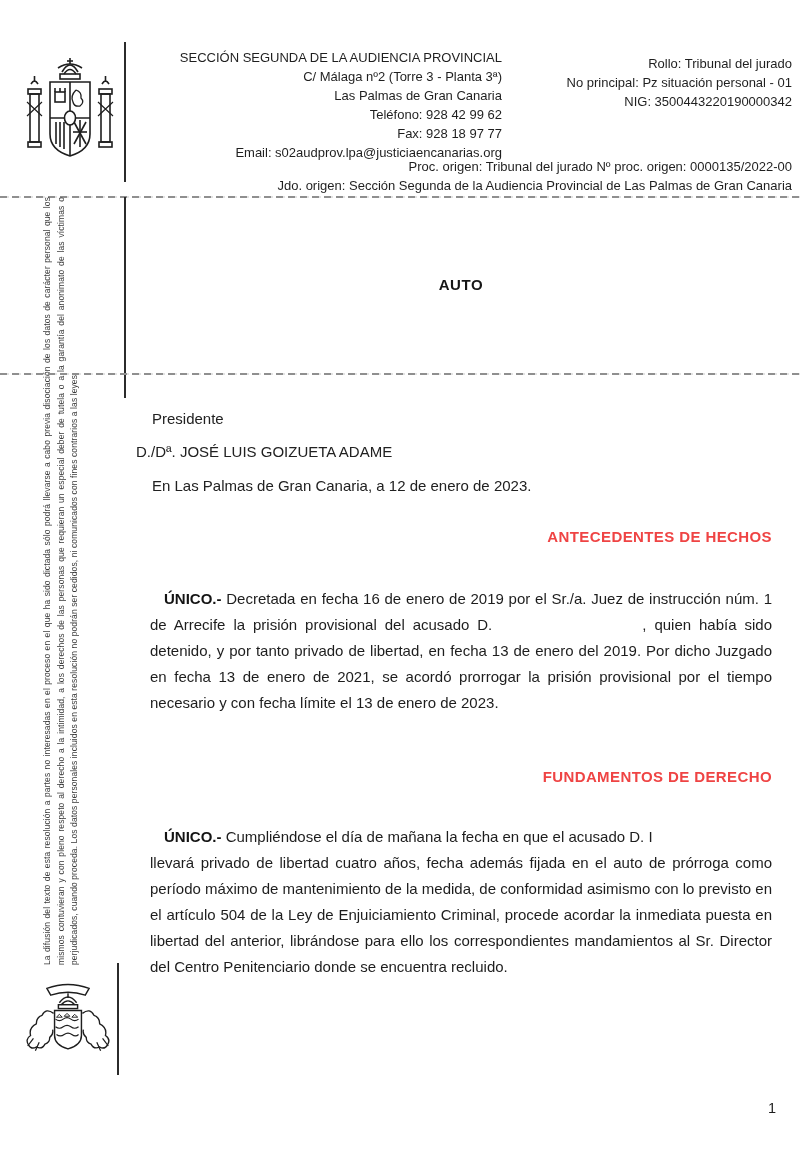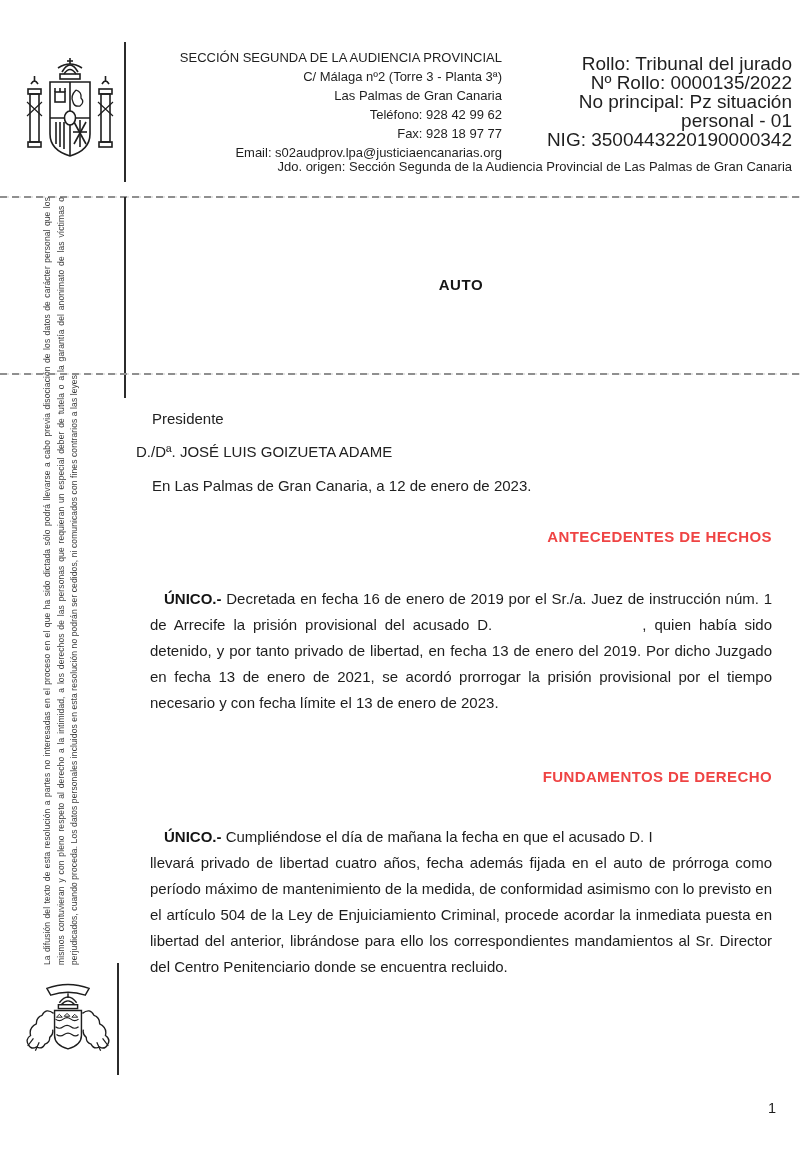--- a/index.html
+++ b/index.html
@@ -12,21 +12,21 @@
 
   
   .crest-top{left:24px;top:52px;width:92px;height:130px;}
   .crest-bottom{left:20px;top:978px;width:96px;height:88px;}
   .vrule{width:2px;background:#2b2b2b;}
   .vrule-top{left:124px;top:42px;height:140px;}
   .vrule-mid{left:124px;top:197px;height:201px;}
   .vrule-bottom{left:117px;top:963px;height:112px;}
 
   .court-block{left:152px;top:48px;width:350px;font-size:13px;line-height:19px;color:#1f1f1f;}
-  .case-block{left:512px;top:54px;width:280px;font-size:19px;line-height:19px;color:#1f1f1f;}
+  .case-block{left:512px;top:54px;width:280px;font-size:13px;line-height:19px;color:#1f1f1f;}
   .origin-block{left:152px;top:158px;width:640px;font-size:13px;line-height:18.5px;color:#1f1f1f;}
 
   .dashline{left:0;width:800px;height:2px;
     background:repeating-linear-gradient(90deg,#8f8f8f 0 7px,rgba(143,143,143,.25) 7px 9px,transparent 9px 12px);}
   .dash-1{top:196px;}
   .dash-2{top:373px;}
 
   
   .margin-note{
     left:41px;top:965px;width:768px;height:57px;
@@ -113,26 +113,26 @@
   <div>SECCIÓN SEGUNDA DE LA AUDIENCIA PROVINCIAL</div>
   <div>C/ Málaga nº2 (Torre 3 - Planta 3ª)</div>
   <div>Las Palmas de Gran Canaria</div>
   <div>Teléfono: 928 42 99 62</div>
   <div>Fax: 928 18 97 77</div>
   <div>Email: s02audprov.lpa@justiciaencanarias.org</div>
 </div>
 
 <div class="abs case-block">
   <div>Rollo: Tribunal del jurado</div>
-  <div>Nº Rollo: 0000135/2022</div>
   <div>No principal: Pz situación personal - 01</div>
   <div>NIG: 3500443220190000342</div>
 </div>
 
 <div class="abs origin-block">
+  <div>Proc. origen: Tribunal del jurado Nº proc. origen: 0000135/2022-00</div>
   <div>Jdo. origen: Sección Segunda de la Audiencia Provincial de Las Palmas de Gran Canaria</div>
 </div>
 
 <div class="abs dashline dash-1"></div>
 <div class="abs vrule vrule-mid"></div>
 
 <div class="abs margin-note">La difusión del texto de esta resolución a partes no interesadas en el proceso en el que ha sido dictada sólo podrá llevarse a cabo previa disociación de los datos de carácter personal que los mismos contuvieran y con pleno respeto al derecho a la intimidad, a los derechos de las personas que requieran un especial deber de tutela o a la garantía del anonimato de las víctimas o perjudicados, cuando proceda. Los datos personales incluidos en esta resolución no podrán ser cedidos, ni comunicados con fines contrarios a las leyes.</div>
 
 <div class="abs title-auto">AUTO</div>
 

